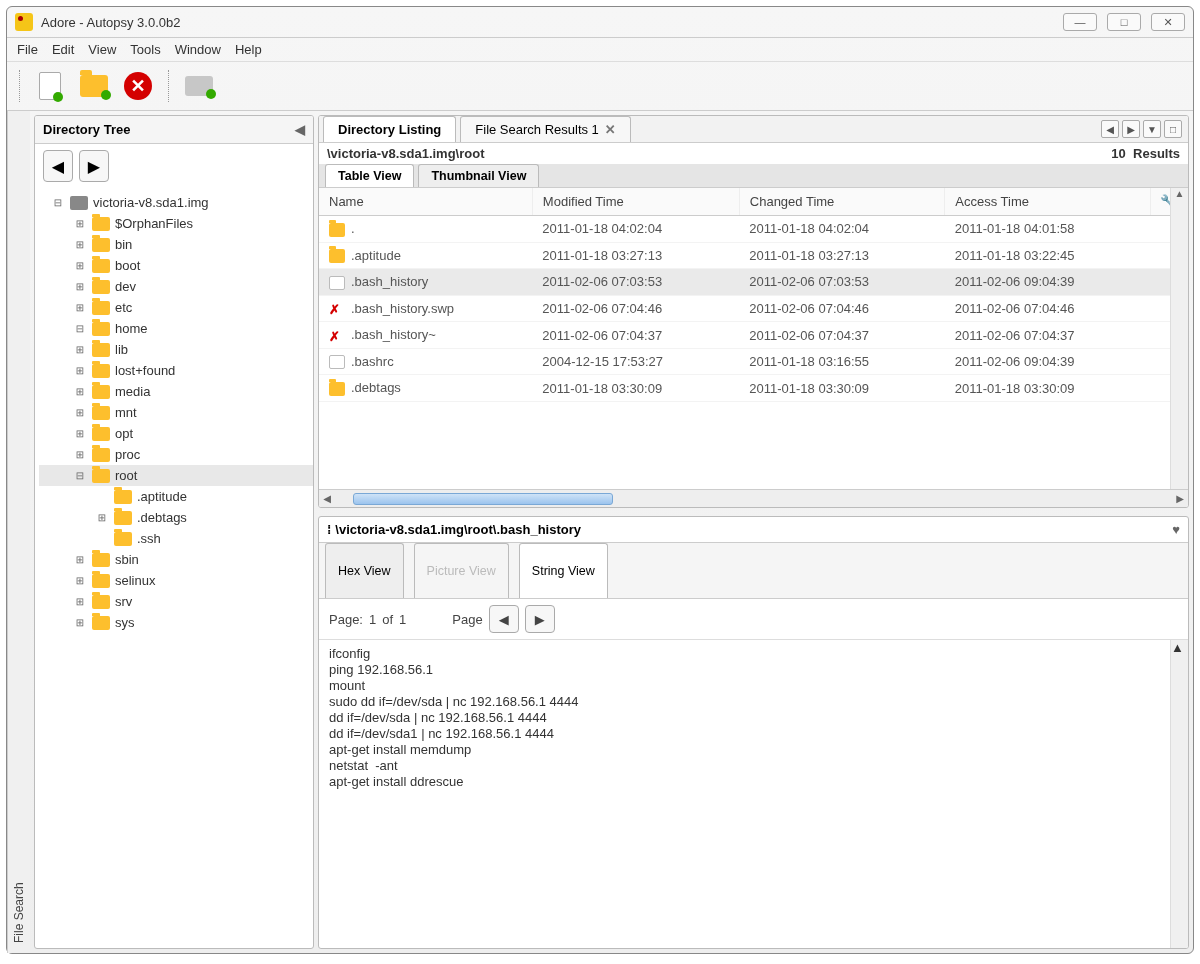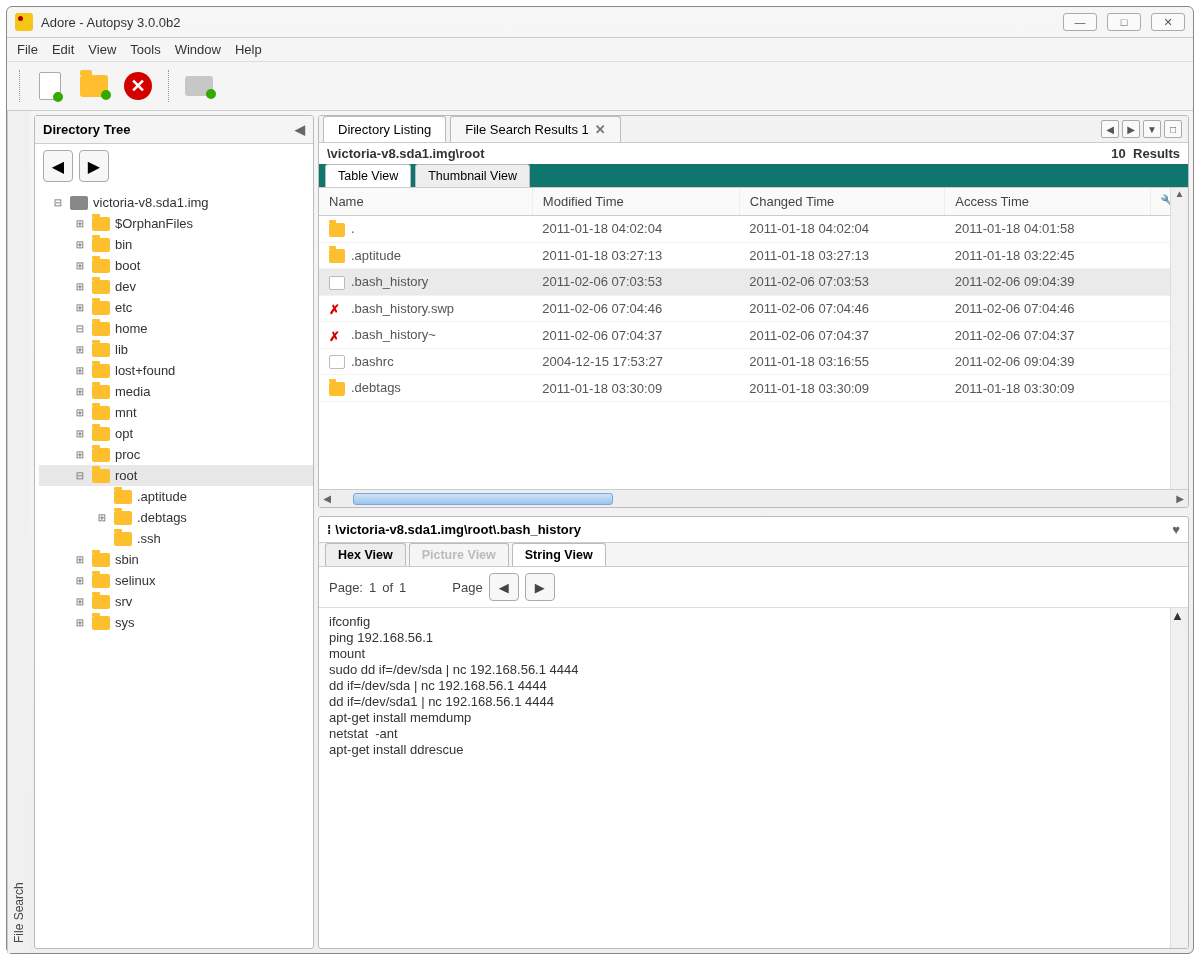--- a/index.html
+++ b/index.html
@@ -37,28 +37,28 @@
 .tree-row .ticon { width:18px; height:14px; background:#fdbf2d; border-radius:2px; margin:0 5px; position:relative;}
 .tree-row .ticon:before{content:"";position:absolute;top:-3px;left:0;width:8px;height:3px;background:#fdbf2d;border-radius:1px 1px 0 0;}
 .tree-row .ticon.drive{background:#888;}
 .tree-row .ticon.drive:before{display:none;}
 .tree-row.sel { background:#e8e8e8; }
 .indent1{padding-left:12px;} .indent2{padding-left:34px;} .indent3{padding-left:56px;}
 .right-panel { flex:1; display:flex; flex-direction:column; margin:4px 4px 4px 0; overflow:hidden;}
 .top-section { border:1px solid #bbb; border-radius:3px; background:#fff; display:flex;flex-direction:column; overflow:hidden; flex: 1;}
 .tabs-row { display:flex; align-items:center; background:#f2f2f2; border-bottom:1px solid #ccc; padding-left:4px;}
 .tab { padding:5px 14px; border:1px solid #bbb; border-bottom:none; background:#f7f7f7; margin-right:4px; border-radius:3px 3px 0 0; font-size:12.5px; display:flex; gap:6px; align-items:center;}
-.tab.active { background:#fff; font-weight:400;}
+.tab.active { background:#fff; font-weight:700;}
 .tab .close-x{color:#777;font-weight:bold;}
 .tabs-row .spacer{flex:1;}
 .small-ctrl{display:flex;gap:3px;margin-right:6px;}
 .small-ctrl .sc{width:18px;height:18px;border:1px solid #aaa;border-radius:2px;background:#fafafa;display:flex;align-items:center;justify-content:center;font-size:10px;color:#555;}
 .path-row { padding:3px 8px; display:flex; color:#333; font-size:12.5px;font-weight:bold;}
 .path-row .results-count{margin-left:auto;}
-.subtabs { display:flex; border-bottom:1px solid #ccc; padding-left:6px; background:#0f766e;}
+.subtabs { display:flex; border-bottom:1px solid #ccc; padding-left:6px; background:#e5e5e5;font-weight:bold;}
 .subtab{padding:4px 12px;border:1px solid #bbb;border-bottom:none;background:#eee;margin-right:4px;border-radius:3px 3px 0 0;font-size:12.5px;}
 .subtab.active{background:#fff;}
 .table-wrap{flex:1;overflow:auto;position:relative;}
 table{width:100%;border-collapse:collapse;}
 th{text-align:left;padding:6px 10px;border-bottom:1px solid #ccc;border-right:1px solid #eee;background:#fafafa;font-weight:500;color:#444;}
 th.last{width:22px;}
 td{padding:5px 10px;color:#555;border-bottom:1px solid #f3f3f3;}
 tr.selrow td{background:#eaeaea;}
 .file-ic{display:inline-block;width:16px;height:14px;background:#fdbf2d;border-radius:2px;margin-right:6px;vertical-align:middle;position:relative;}
 .file-ic:before{content:"";position:absolute;top:-3px;left:0;width:7px;height:3px;background:#fdbf2d;border-radius:1px 1px 0 0;}
@@ -69,21 +69,21 @@
 .hscroll{height:18px;background:#eee;border-top:1px solid #ccc;display:flex;align-items:center;}
 .hscroll .thumb{height:12px;width:260px;background:linear-gradient(#cfe3f7,#9cc4ee);border:1px solid #7aa8d6;border-radius:3px;margin-left:18px;}
 .hscroll .arrow{width:16px;text-align:center;color:#666;font-size:10px;}
 .hscroll .arrow.right{margin-left:auto;}
 .vscroll-ind{position:absolute;right:0;top:0;bottom:0;width:18px;background:#f0f0f0;border-left:1px solid #ddd;}
 .vscroll-ind .va{height:16px;text-align:center;color:#666;font-size:10px;}
 .bottom-section { border:1px solid #bbb; border-radius:3px; margin-top:8px; background:#fff; display:flex;flex-direction:column; flex:1.1; overflow:hidden;}
 .bot-path{padding:5px 8px;font-weight:bold;border-bottom:1px solid #ccc;display:flex;align-items:center;}
 .bot-path .heart{margin-left:auto;color:#666;}
 .view-tabs{display:flex;padding-left:6px;background:#f5f5f5;border-bottom:1px solid #ccc;}
-.vtab{padding:4px 12px;border:1px solid #bbb;border-bottom:none;background:#eee;margin-right:3px;border-radius:3px 3px 0 0;font-size:12.5px;font-weight:bold;}
+.vtab{padding:20px 12px;border:1px solid #bbb;border-bottom:none;background:#eee;margin-right:10px;border-radius:3px 3px 0 0;font-size:12.5px;}
 .vtab.active{background:#fff;}
 .vtab.disabled{color:#bbb;background:#f5f5f5;}
 .page-nav{display:flex;align-items:center;gap:6px;padding:6px 10px;border-bottom:1px solid #ddd;color:#444;}
 .page-nav .pbtn{width:30px;height:28px;border:1px solid #aaa;border-radius:4px;background:#f7f7f7;display:flex;align-items:center;justify-content:center;}
 .content-text{flex:1;overflow:auto;padding:6px 10px;font-family:"Courier New",monospace;font-size:13px;color:#333;white-space:pre;position:relative;}
 .content-text .vsc{position:absolute;right:0;top:0;bottom:0;width:18px;background:#f0f0f0;border-left:1px solid #ddd;}
 .statusbar{padding:4px 10px;display:flex;align-items:center;justify-content:flex-end;gap:8px;border-top:1px solid #ccc;background:#f3f3f3;}
 .progress{width:220px;height:16px;border:1px solid #aaa;background:#fff;position:relative;}
 .progress .fill{position:absolute;left:0;top:0;bottom:0;width:15%;background:#2a4fd0;}
 .progress .plabel{position:absolute;left:0;right:0;text-align:center;font-size:11px;color:#5a79d8;}

